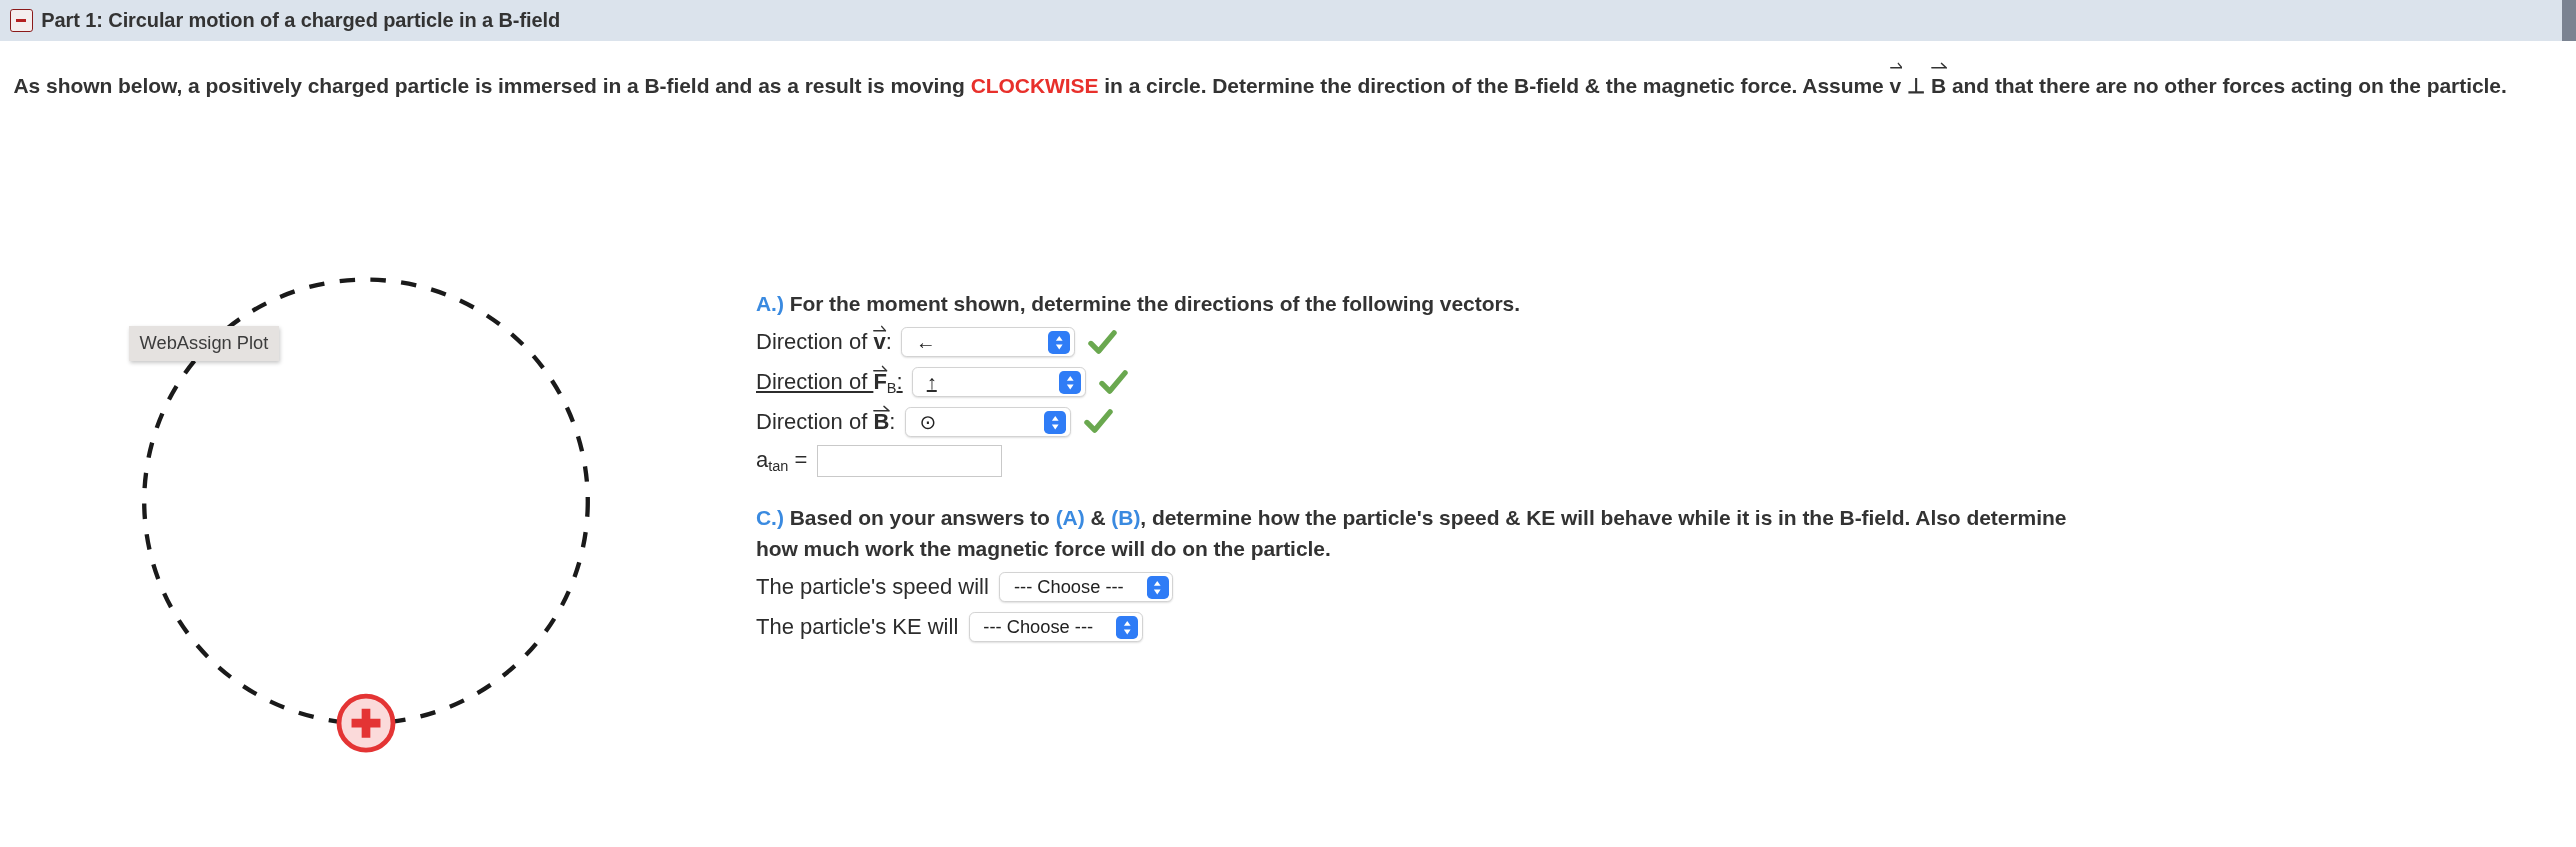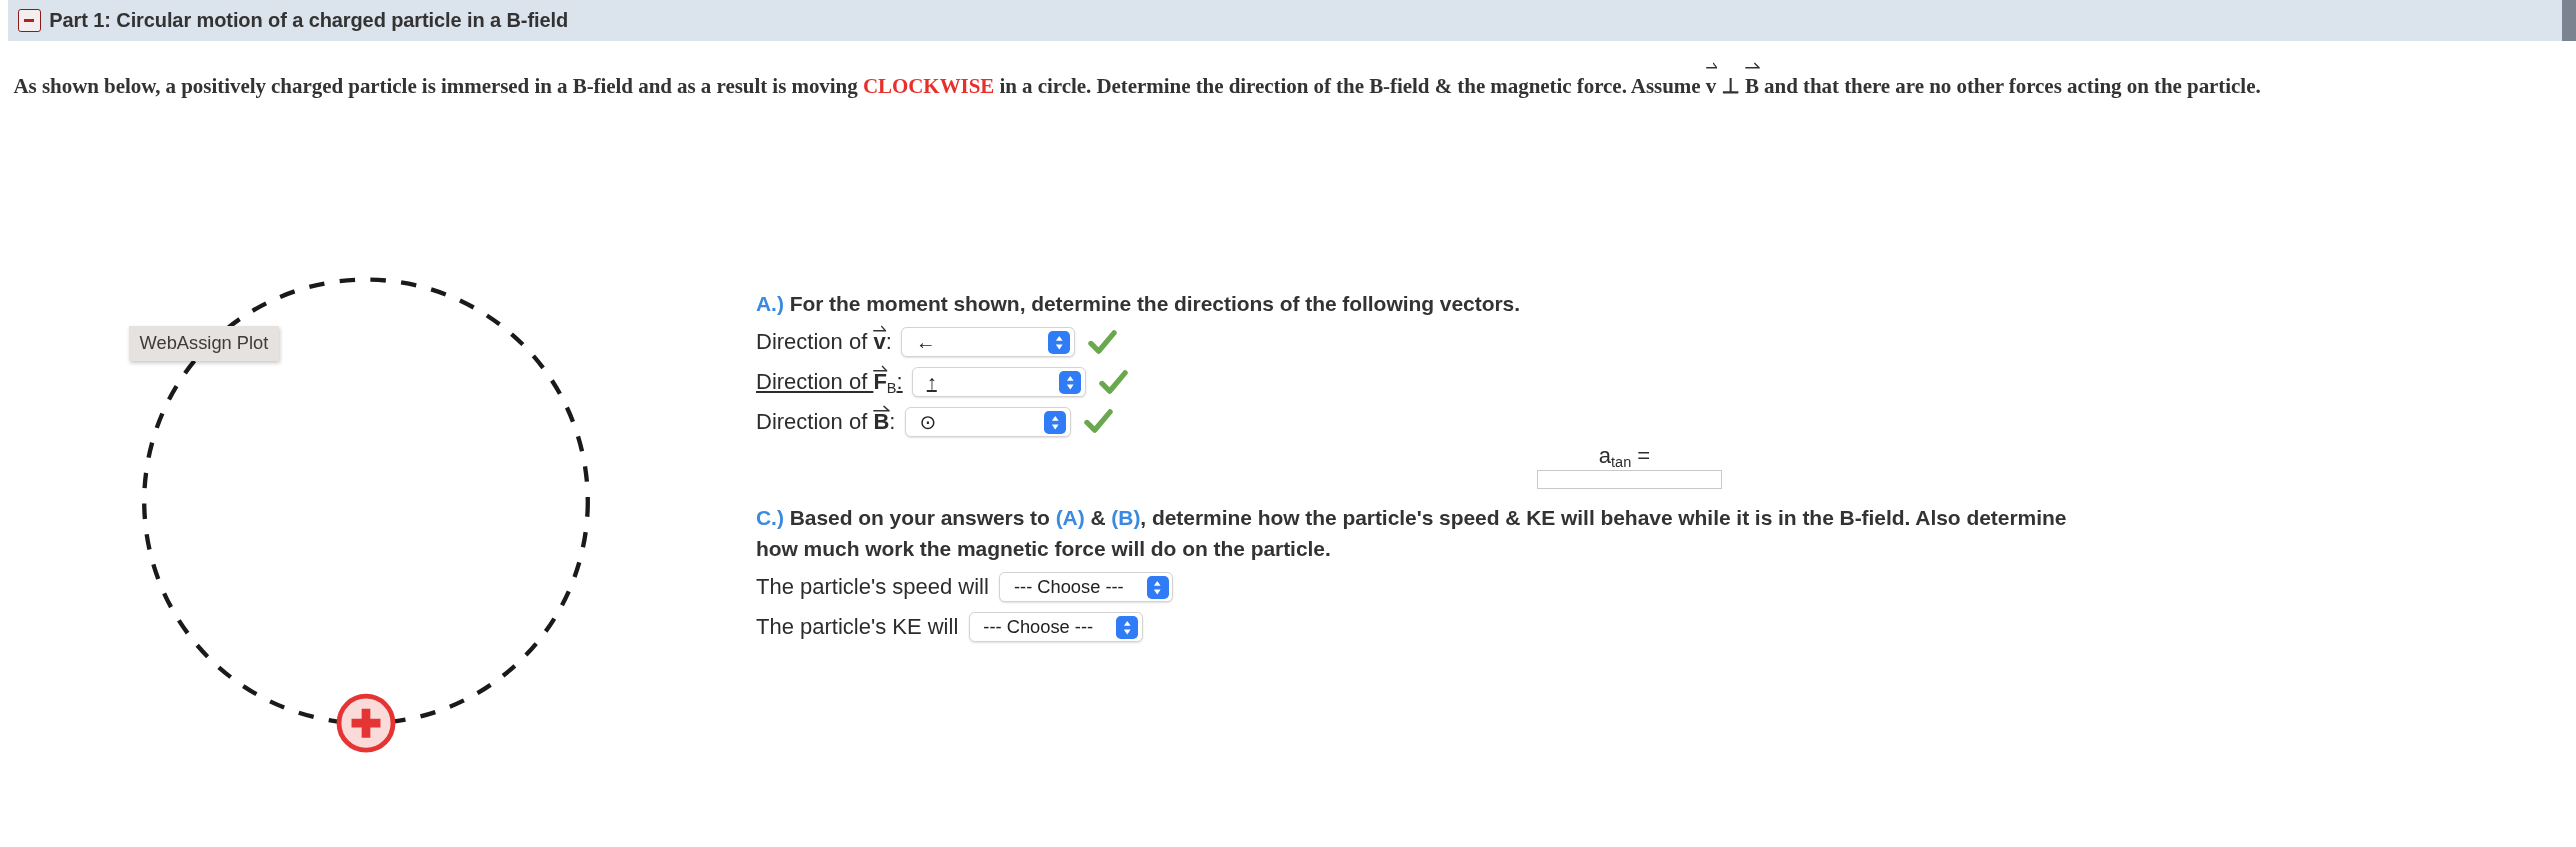--- a/index.html
+++ b/index.html
@@ -11,21 +11,21 @@
     width: 2576px;
     height: 847px;
     font-family: "Liberation Sans", sans-serif;
     overflow: hidden;
     position: relative;
   }
 
   
   #part-header {
     position: absolute;
-    left: 8px; top: 0;
+    left: 0; top: 0;
     width: 2562px;
     height: 41px;
     background: #dbe3ec;
     display: flex;
     align-items: center;
     box-sizing: border-box;
     padding-left: 9.6px;
   }
   #collapse-box {
     width: 21px; height: 21px;
@@ -62,21 +62,20 @@
   #intro {
     position: absolute;
     left: 13.5px;
     top: 66px;
     width: 2547px;
     font-size: 21px;
     font-weight: bold;
     color: #333333;
     line-height: 40px;
     letter-spacing: -0.05px;
-    font-family: Liberation Serif, serif;
   }
   .red-word { color: #e8302b; }
 
   .vecwrap {
     display: inline-block;
     position: relative;
     padding-top: 0;
   }
   .vecwrap .arrowbar {
     position: absolute;
@@ -300,21 +299,21 @@
       </span>
     </span>
     <span class="check">
       <svg width="29" height="27" viewBox="0 0 30 28">
           <path d="M3 15 L11 23 L27 4" stroke="#6aa84f" stroke-width="5.5" fill="none" stroke-linecap="round" stroke-linejoin="round"></path>
         </svg>
     </span>
   </div>
 
 
-  <div class="row" style="margin-top:4.8px;height:35px;flex-direction:column;">
+  <div class="row" style="margin-top:4.8px;height:35px;">
     <span class="lab"><span>a</span><span class="sub">tan</span>&nbsp;<span>=</span></span>
     <input class="txtbox" type="text" style="width: 185px; margin-left: 9.6px;" value="" placeholder="">
   </div>
 
   <div class="qhead" style="margin-top:24px;width:1341px;">
     <span class="qlabel">C.)</span>
     <span>Based on your answers to </span><span class="qref">(A)</span><span> &amp; </span><span class="qref">(B)</span><span>, determine how the particle's speed &amp; KE will behave while it is in the B-field. Also determine how much work the magnetic force will do on the particle.</span>
   </div>
 
   <div class="row" style="margin-top:6.8px;height:33px;">

